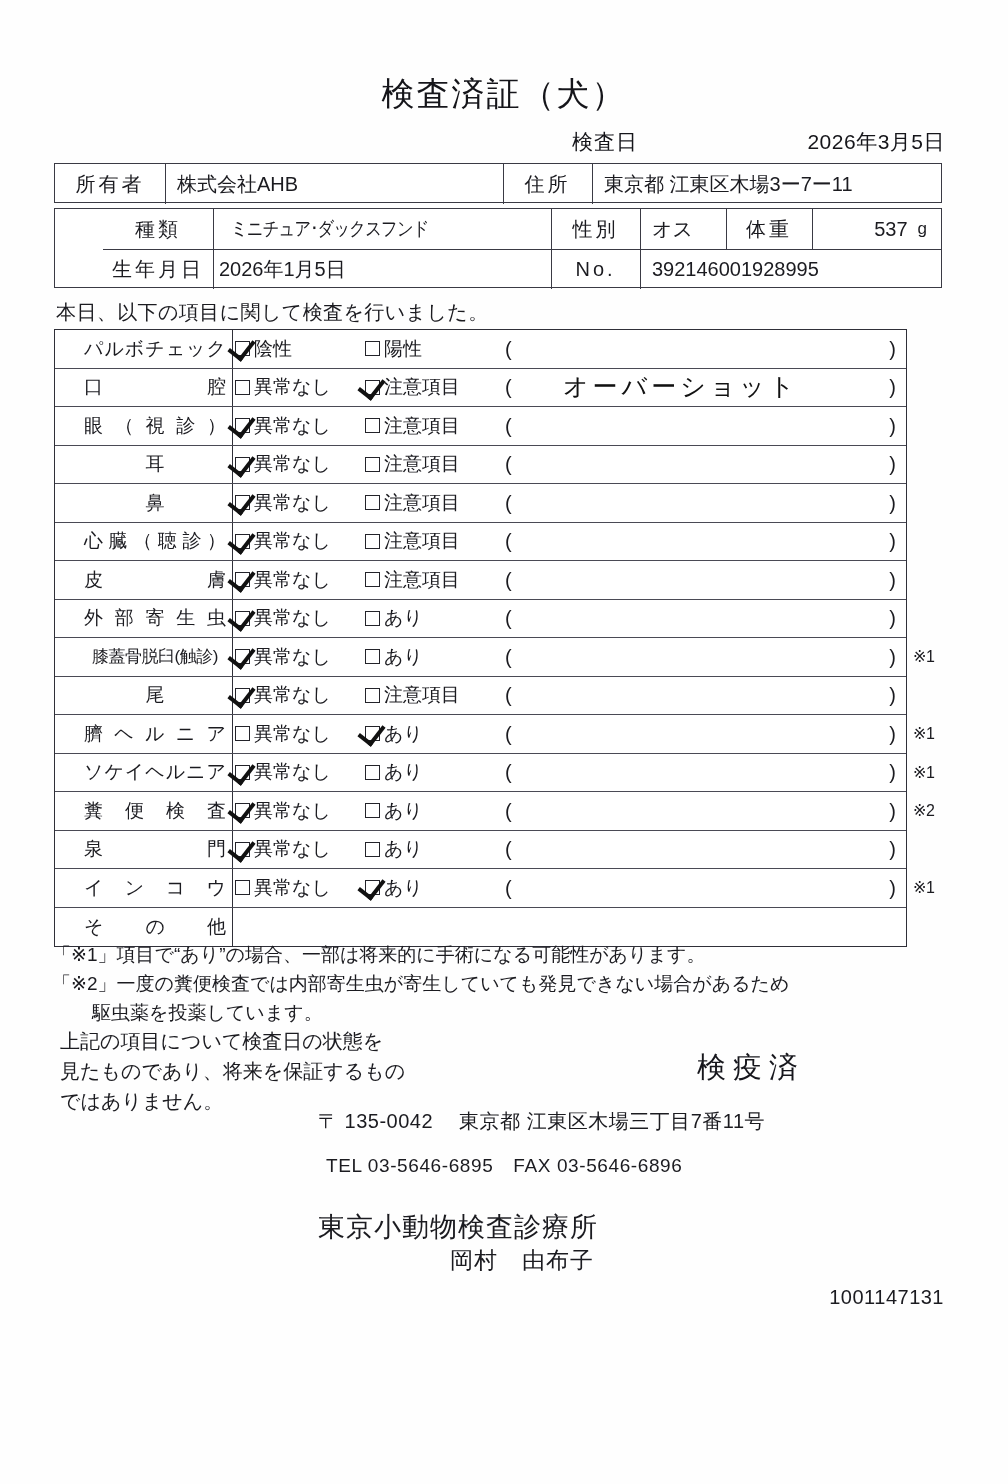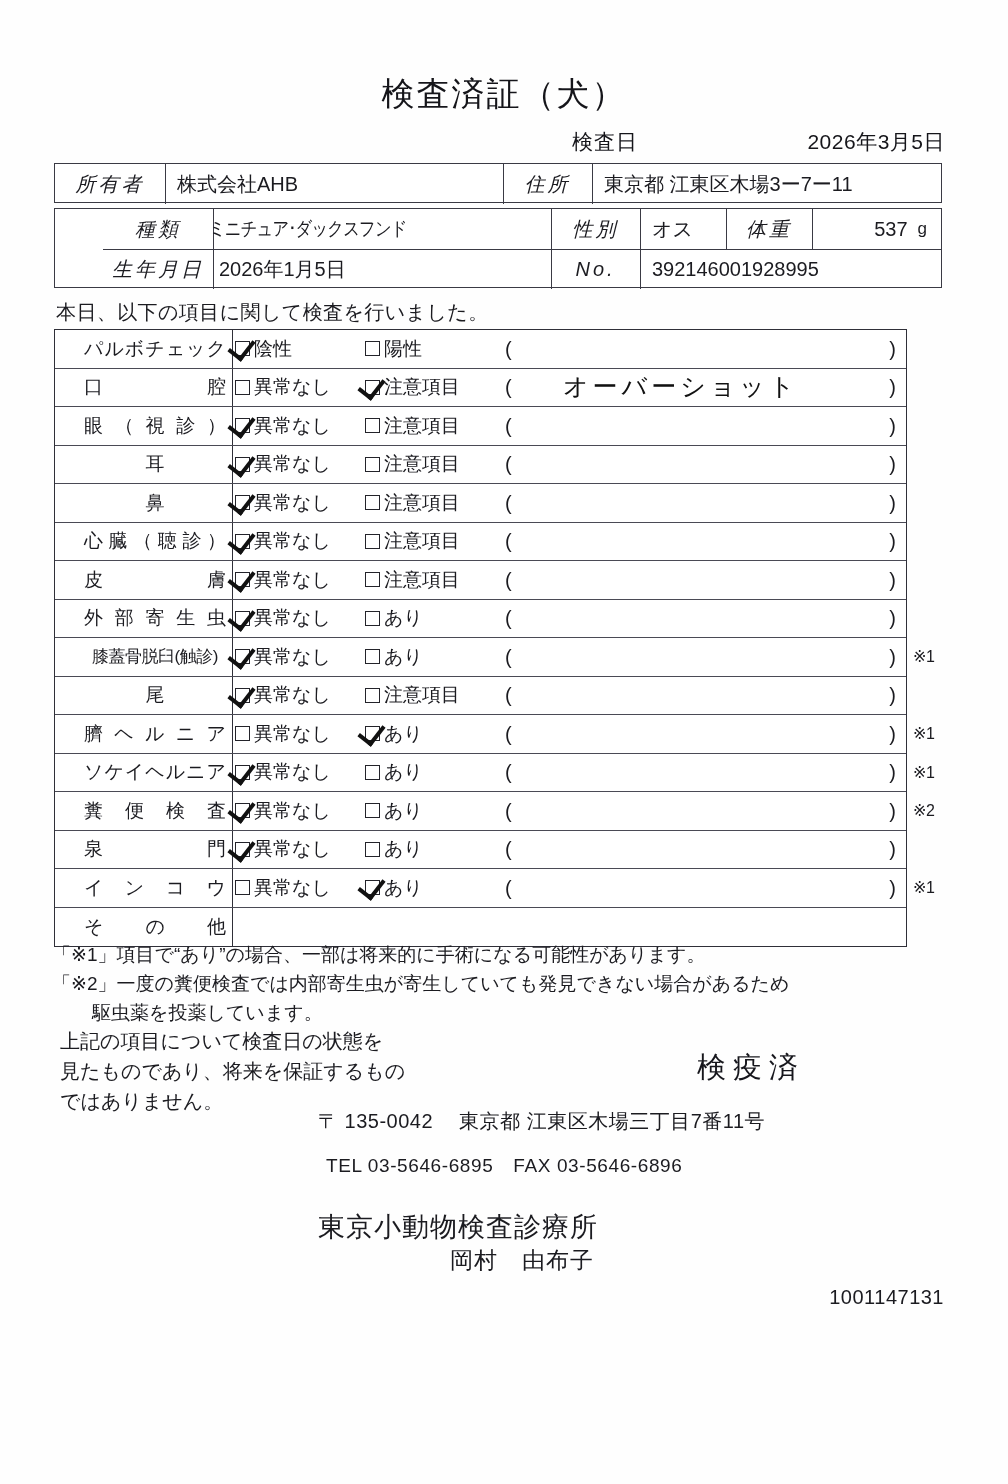--- a/index.html
+++ b/index.html
@@ -92,21 +92,20 @@
     height: 100%;
     box-sizing: border-box;
     display: flex;
     align-items: center;
     font-size: 20px;
     white-space: nowrap;
   }
   .hcell.lbl {
     justify-content: center;
     letter-spacing: 3px;
-    font-style: italic;
   }
   .hcell.val {
     justify-content: flex-start;
     padding-left: 12px;
   }
   .hcell.val-right {
     justify-content: flex-end;
     padding-right: 14px;
   }
   .vline {
@@ -347,21 +346,21 @@
       <div class="hcell lbl" style="left:448px;width:89px;">住所</div>
       <div class="vline" style="left:537px;"></div>
       <div class="hcell val" style="left:537px;right:0;">東京都 江東区木場3ー7ー11</div>
     </div>
   </div>
 
   <div class="htable htable-detail">
     <div class="hrow">
       <div class="hcell lbl" style="left:0;width:110px;">種類</div>
       <div class="vline" style="left:110px;"></div>
-      <div class="hcell val" style="left:94px;width:338px;align-items:center;">
+      <div class="hcell val" style="left:116px;width:338px;align-items:center;">
         <span class="breed-text">ミニチュア･ダックスフンド</span>
       </div>
       <div class="vline" style="left:448px;"></div>
       <div class="hcell lbl" style="left:448px;width:89px;">性別</div>
       <div class="vline" style="left:537px;"></div>
       <div class="hcell val" style="left:537px;width:86px;">オス</div>
       <div class="vline" style="left:623px;"></div>
       <div class="hcell lbl" style="left:623px;width:86px;">体重</div>
       <div class="vline" style="left:709px;"></div>
       <div class="hcell val-right" style="left:709px;right:0;">

